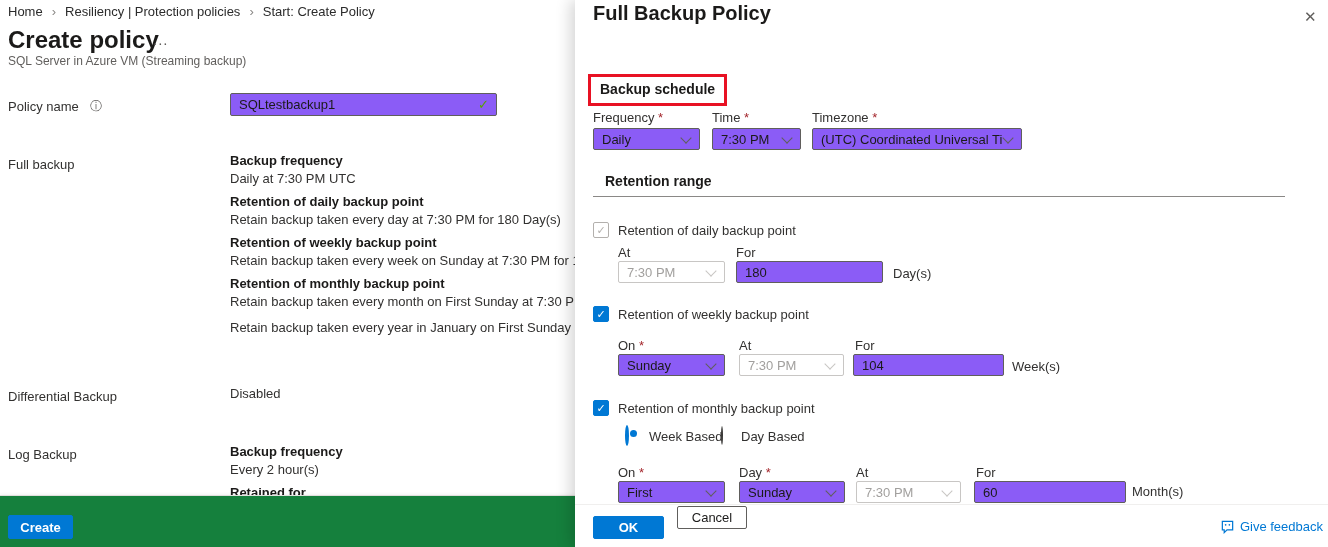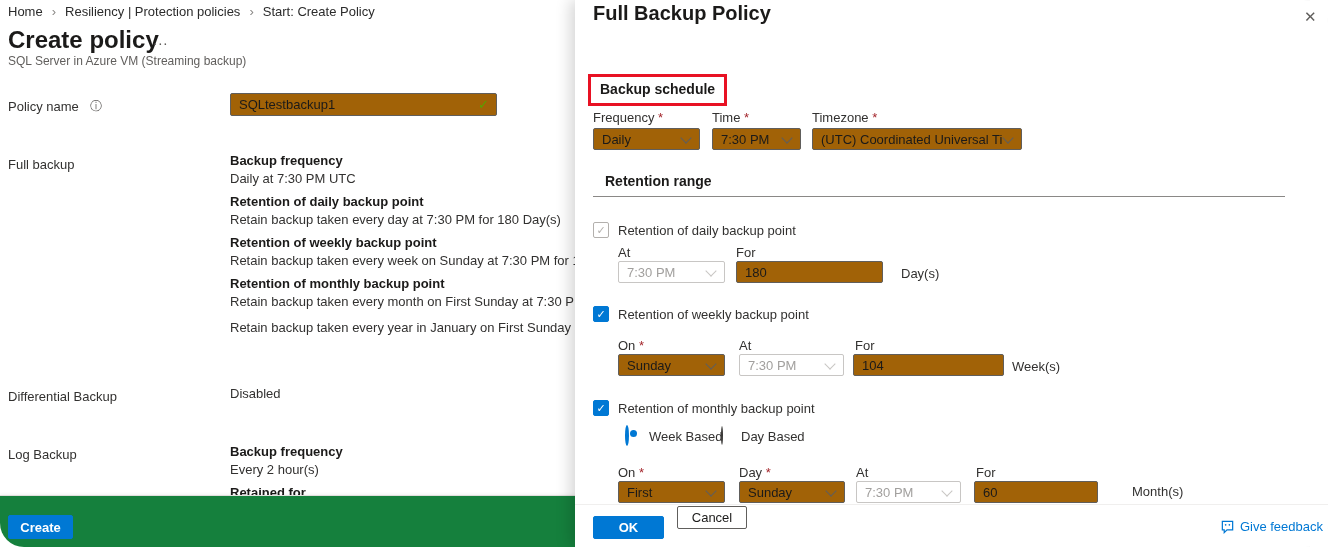--- a/index.html
+++ b/index.html
@@ -1,40 +1,40 @@
 <!DOCTYPE html>
 <html><head>
 <meta charset="utf-8">
 <style>
   * { box-sizing: border-box; margin: 0; padding: 0; }
   html,body { background:#fff; }
   #app {
     position: relative; width: 1328px; height: 547px; overflow: hidden;
-    background:#fff; font-family:"Liberation Sans", sans-serif; color:#323130;border-radius:24px;
+    background:#fff; font-family:"Liberation Sans", sans-serif; color:#323130;
   }
   .abs { position:absolute; }
   .f12 { font-size:12px; }
   .f13 { font-size:13px; }
   .f14 { font-size:14px; }
   .bold { font-weight:700; }
   .gray { color:#605e5c; }
   .dark { color:#1b1a19; }
   .nowrap { white-space:nowrap; }
 
   
   .crumbs { display:flex; align-items:center; gap:9px; font-size:13px; color:#2b2b2b; }
   .crumbs .sep { color:#8a8886; font-size:13px; }
   .crumb { cursor:pointer; }
 
   .pgtitle { font-size:24px; font-weight:700; color:#1b1a19; }
   .more { color:#605e5c; font-size:15px; letter-spacing:1px; cursor:pointer; }
 
   
   .inp, .dd {
-    border:1px solid #605e5c; border-radius:2px; background:#a16207;
+    border:1px solid #605e5c; border-radius:2px; background:#8b5cf6;
     height:22px; font-size:13px; color:#1b1a19;
   }
   .inp { padding:0 8px; width:100%; height:100%; font-family:"Liberation Sans",sans-serif; outline:none; }
   .dd { display:flex; align-items:center; justify-content:space-between; padding:0 8px; cursor:pointer; }
   .dd.disabled { border-color:#c8c6c4; color:#a19f9d; cursor:default; background:#fff; }
   .chev { width:10px; height:10px; position:relative; flex:0 0 auto; }
   .chev::before {
     content:""; position:absolute; left:1px; top:0px; width:7px; height:7px;
     border-right:1.5px solid #605e5c; border-bottom:1.5px solid #605e5c;
     transform:rotate(45deg);
@@ -184,21 +184,21 @@
     <div class="abs f13" style="left:43px; top:223px;">Retention of daily backup point</div>
     <div class="abs f13" style="left:43px; top:245px;">At</div>
     <div class="abs f13" style="left:161px; top:245px;">For</div>
     <div class="abs dd disabled" style="left:43px; top:261px; width:107px;">
       <span>7:30 PM</span>
       <span class="chev"></span>
     </div>
     <div class="abs" style="left:161px; top:261px; width:147px; height:22px;">
       <input class="inp" type="text" value="180" style="">
     </div>
-    <div class="abs f13" style="left:326px; top:266px;">Day(s)</div>
+    <div class="abs f13" style="left:318px; top:266px;">Day(s)</div>
 
     
     <div class="abs cb checked" style="left:18px; top:306px;">
       <span>✓</span>
     </div>
     <div class="abs f13" style="left:43px; top:307px;">Retention of weekly backup point</div>
     <div class="abs f13" style="left:43px; top:338px;">
       <span>On</span>
       <span class="req">*</span>
     </div>
@@ -244,21 +244,21 @@
       <span class="chev"></span>
     </div>
     <div class="abs dd" style="left:164px; top:481px; width:106px;">
       <span>Sunday</span>
       <span class="chev"></span>
     </div>
     <div class="abs dd disabled" style="left:281px; top:481px; width:105px;">
       <span>7:30 PM</span>
       <span class="chev"></span>
     </div>
-    <div class="abs" style="left:399px; top:481px; width:124px; height:22px;">
+    <div class="abs" style="left:399px; top:481px; width:152px; height:22px;">
       <input class="inp" type="text" value="60" style="">
     </div>
     <div class="abs f13" style="left:557px; top:484px;">Month(s)</div>
 
     
     <div class="panel-footer">
       <button class="btn-primary" style="position:absolute; left:18px; top:11px; width:71px; height:23px;">OK</button>
       <button class="btn-secondary" style="position:absolute; left:102px; top:1px; width:70px; height:23px;">Cancel</button>
       <div class="feedback" style="position:absolute; right:5px; top:14px;">
         <svg width="15" height="15" viewBox="0 0 16 16">

